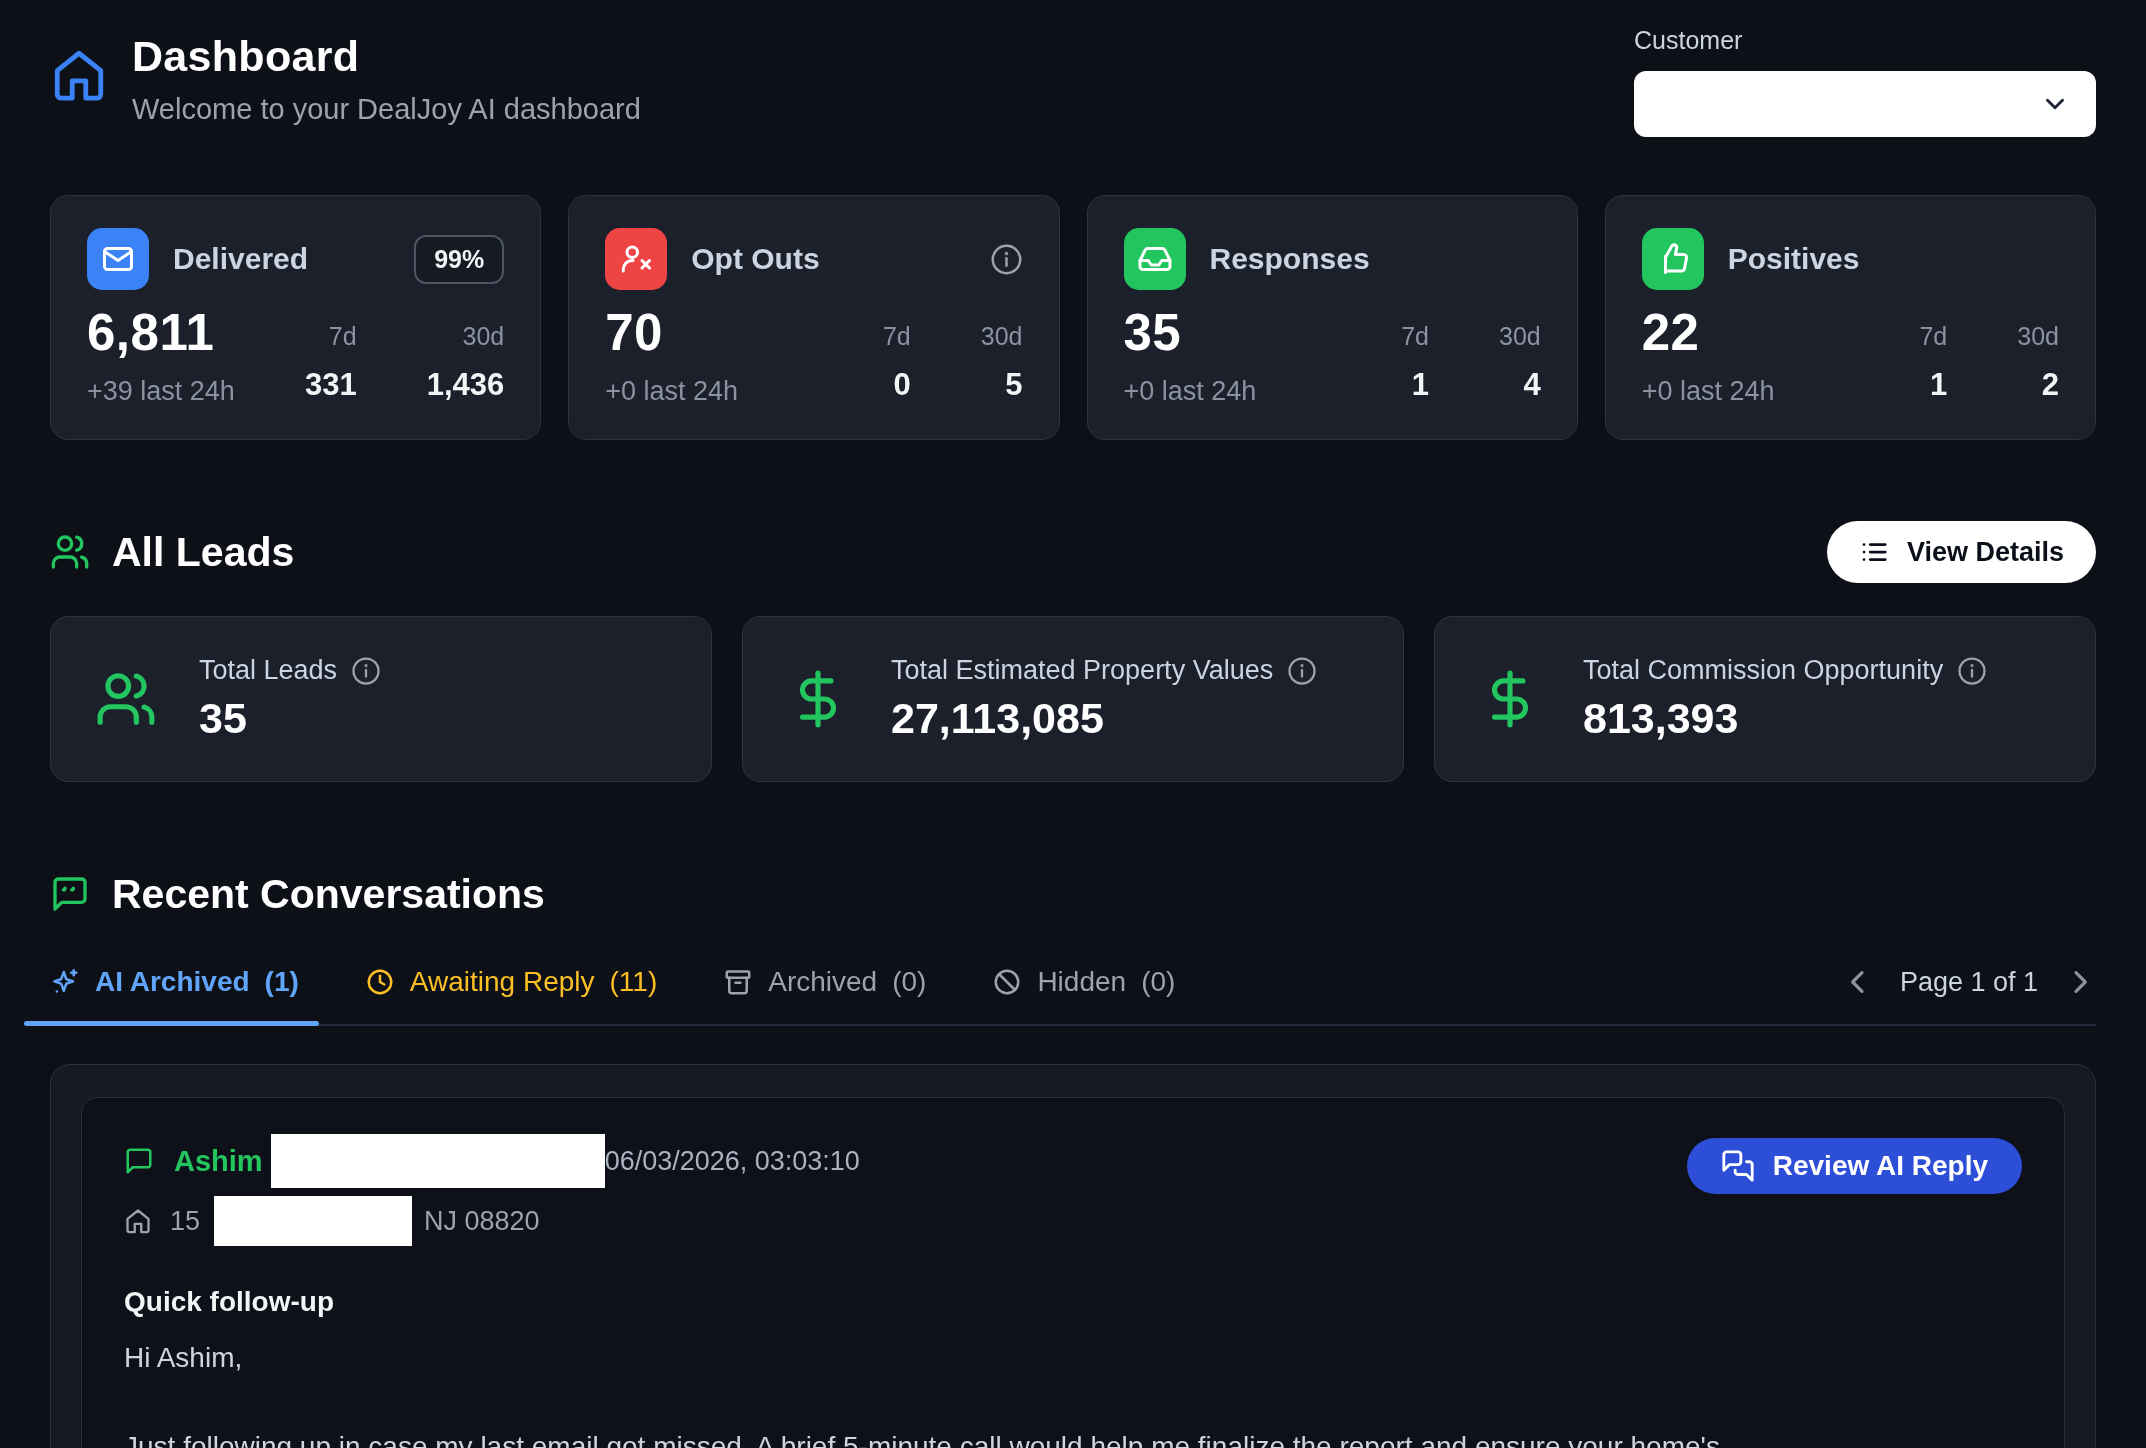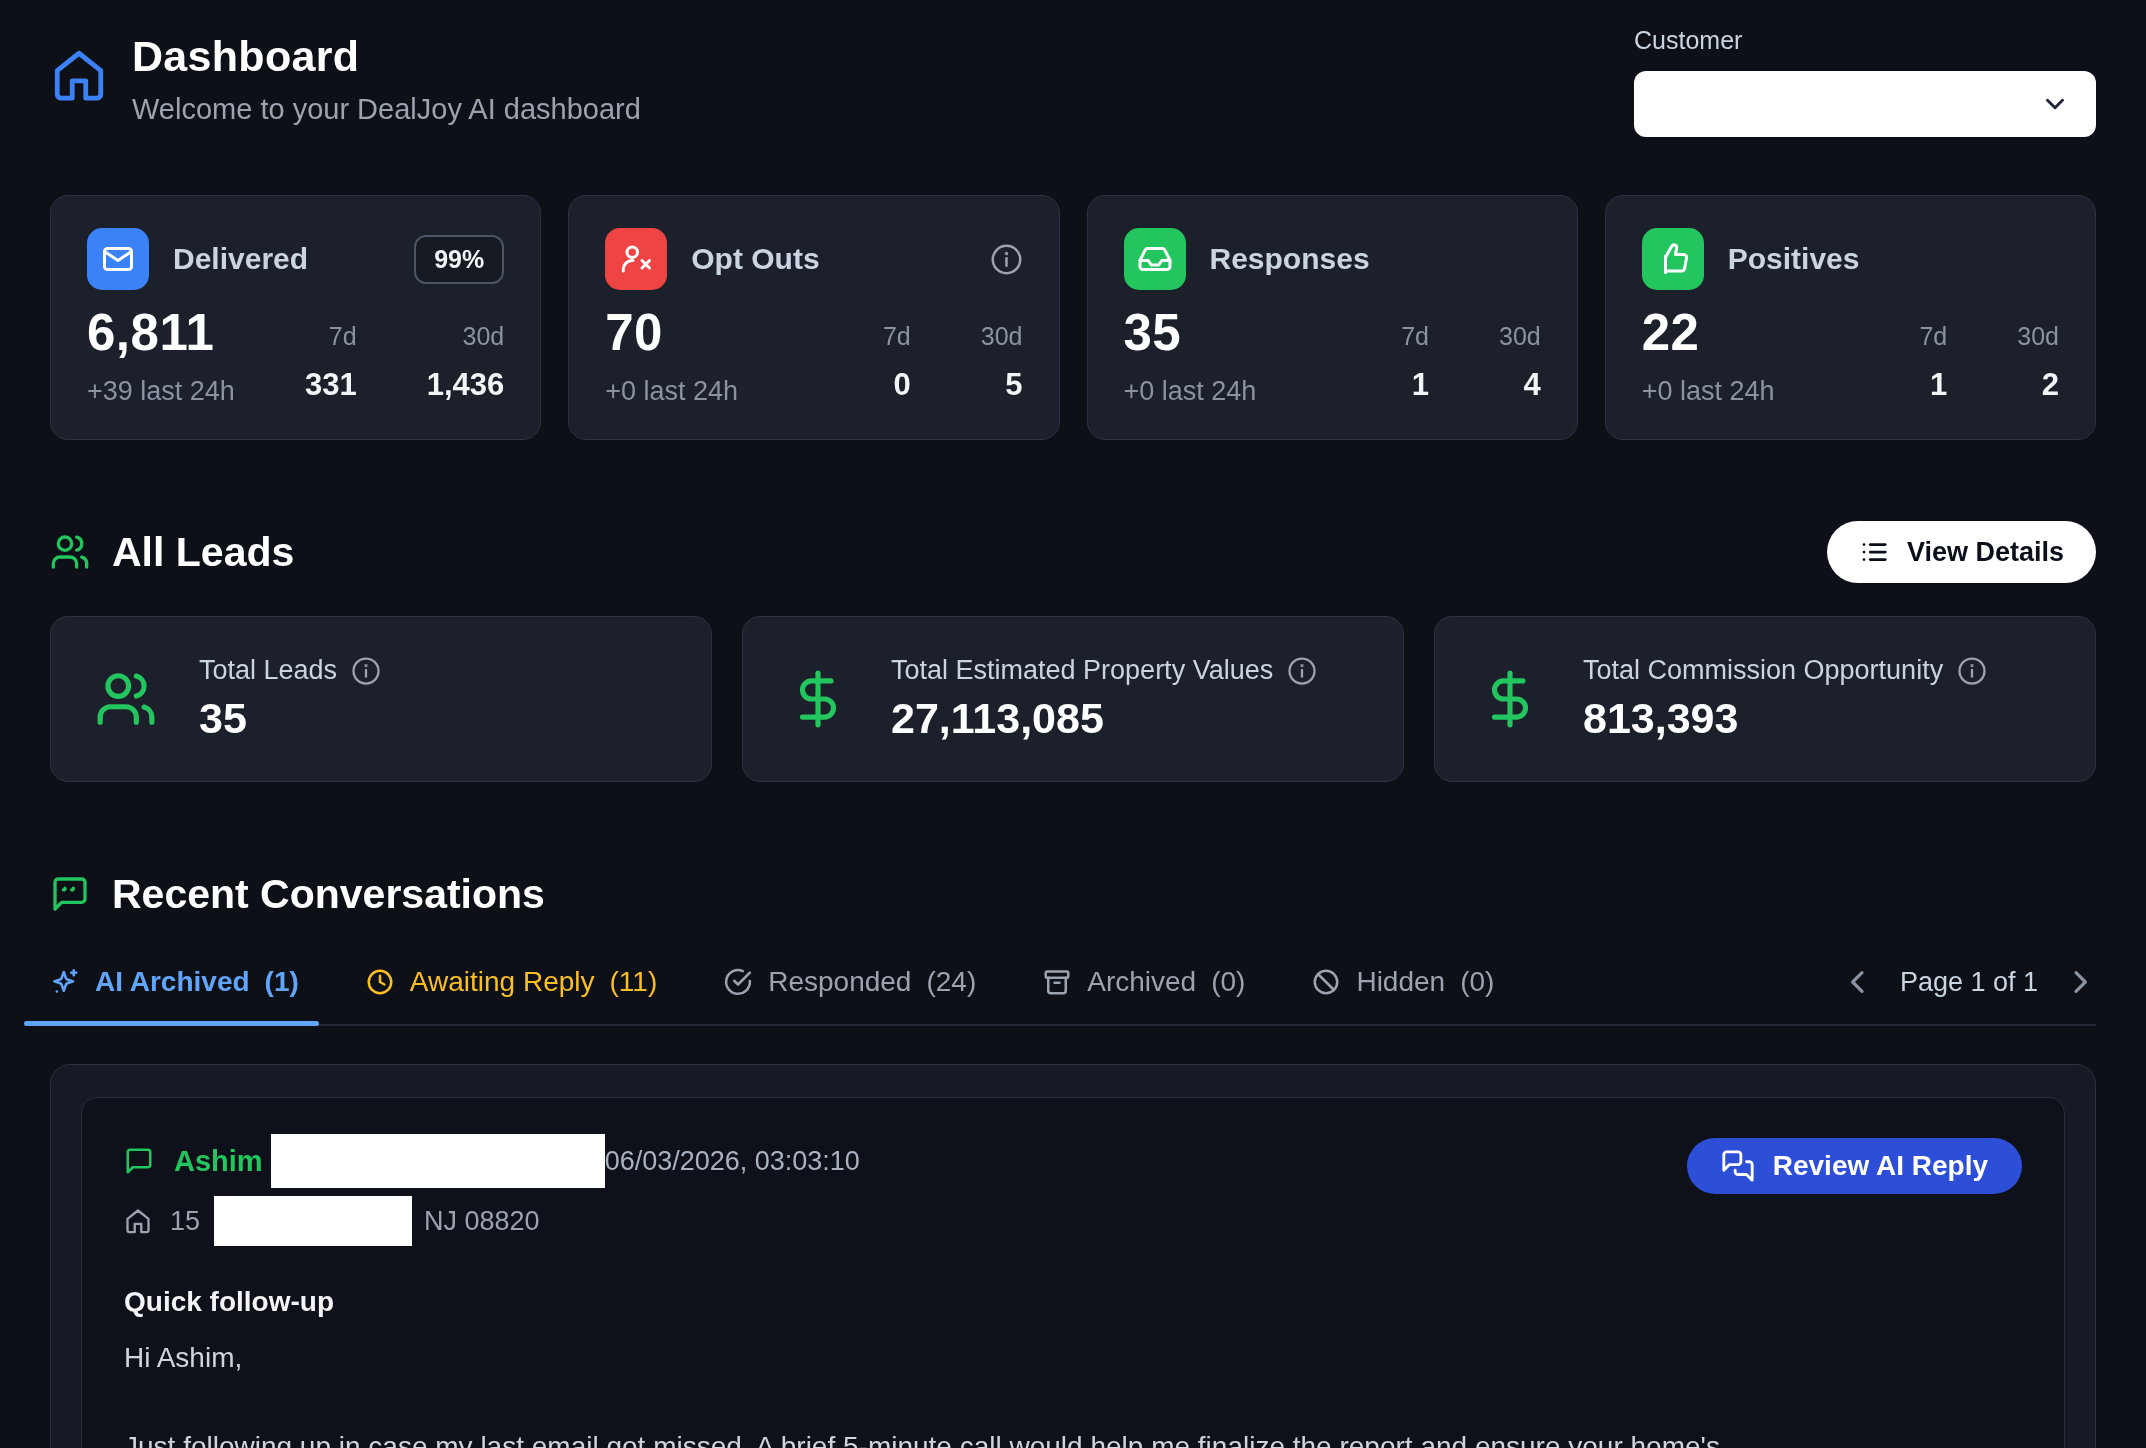--- a/index.html
+++ b/index.html
@@ -408,28 +408,20 @@
       <div class="tab tab-amber">
         <svg viewBox="0 0 24 24" fill="none" stroke="currentColor" stroke-width="2" stroke-linecap="round" stroke-linejoin="round">
           <circle cx="12" cy="12" r="9"></circle>
             <polyline points="12 7 12 12 15.5 14"></polyline>
         </svg>
         <span>Awaiting Reply</span>
         <span>(11)</span>
       </div>
       <div class="tab">
         <svg viewBox="0 0 24 24" fill="none" stroke="currentColor" stroke-width="2" stroke-linecap="round" stroke-linejoin="round">
-          <path d="M21.5 11.1V12a9.5 9.5 0 1 1-5.6-8.7"></path>
-            <polyline points="9 11 12 14 21.5 4.5"></polyline>
-        </svg>
-        <span>Responded</span>
-        <span>(24)</span>
-      </div>
-      <div class="tab">
-        <svg viewBox="0 0 24 24" fill="none" stroke="currentColor" stroke-width="2" stroke-linecap="round" stroke-linejoin="round">
           <rect x="3" y="3.5" width="18" height="5" rx="1"></rect>
             <path d="M5 8.5V19a2 2 0 0 0 2 2h10a2 2 0 0 0 2-2V8.5"></path>
             <line x1="10" y1="12.5" x2="14" y2="12.5"></line>
         </svg>
         <span>Archived</span>
         <span>(0)</span>
       </div>
       <div class="tab">
         <svg viewBox="0 0 24 24" fill="none" stroke="currentColor" stroke-width="2" stroke-linecap="round" stroke-linejoin="round">
           <circle cx="12" cy="12" r="9"></circle>

